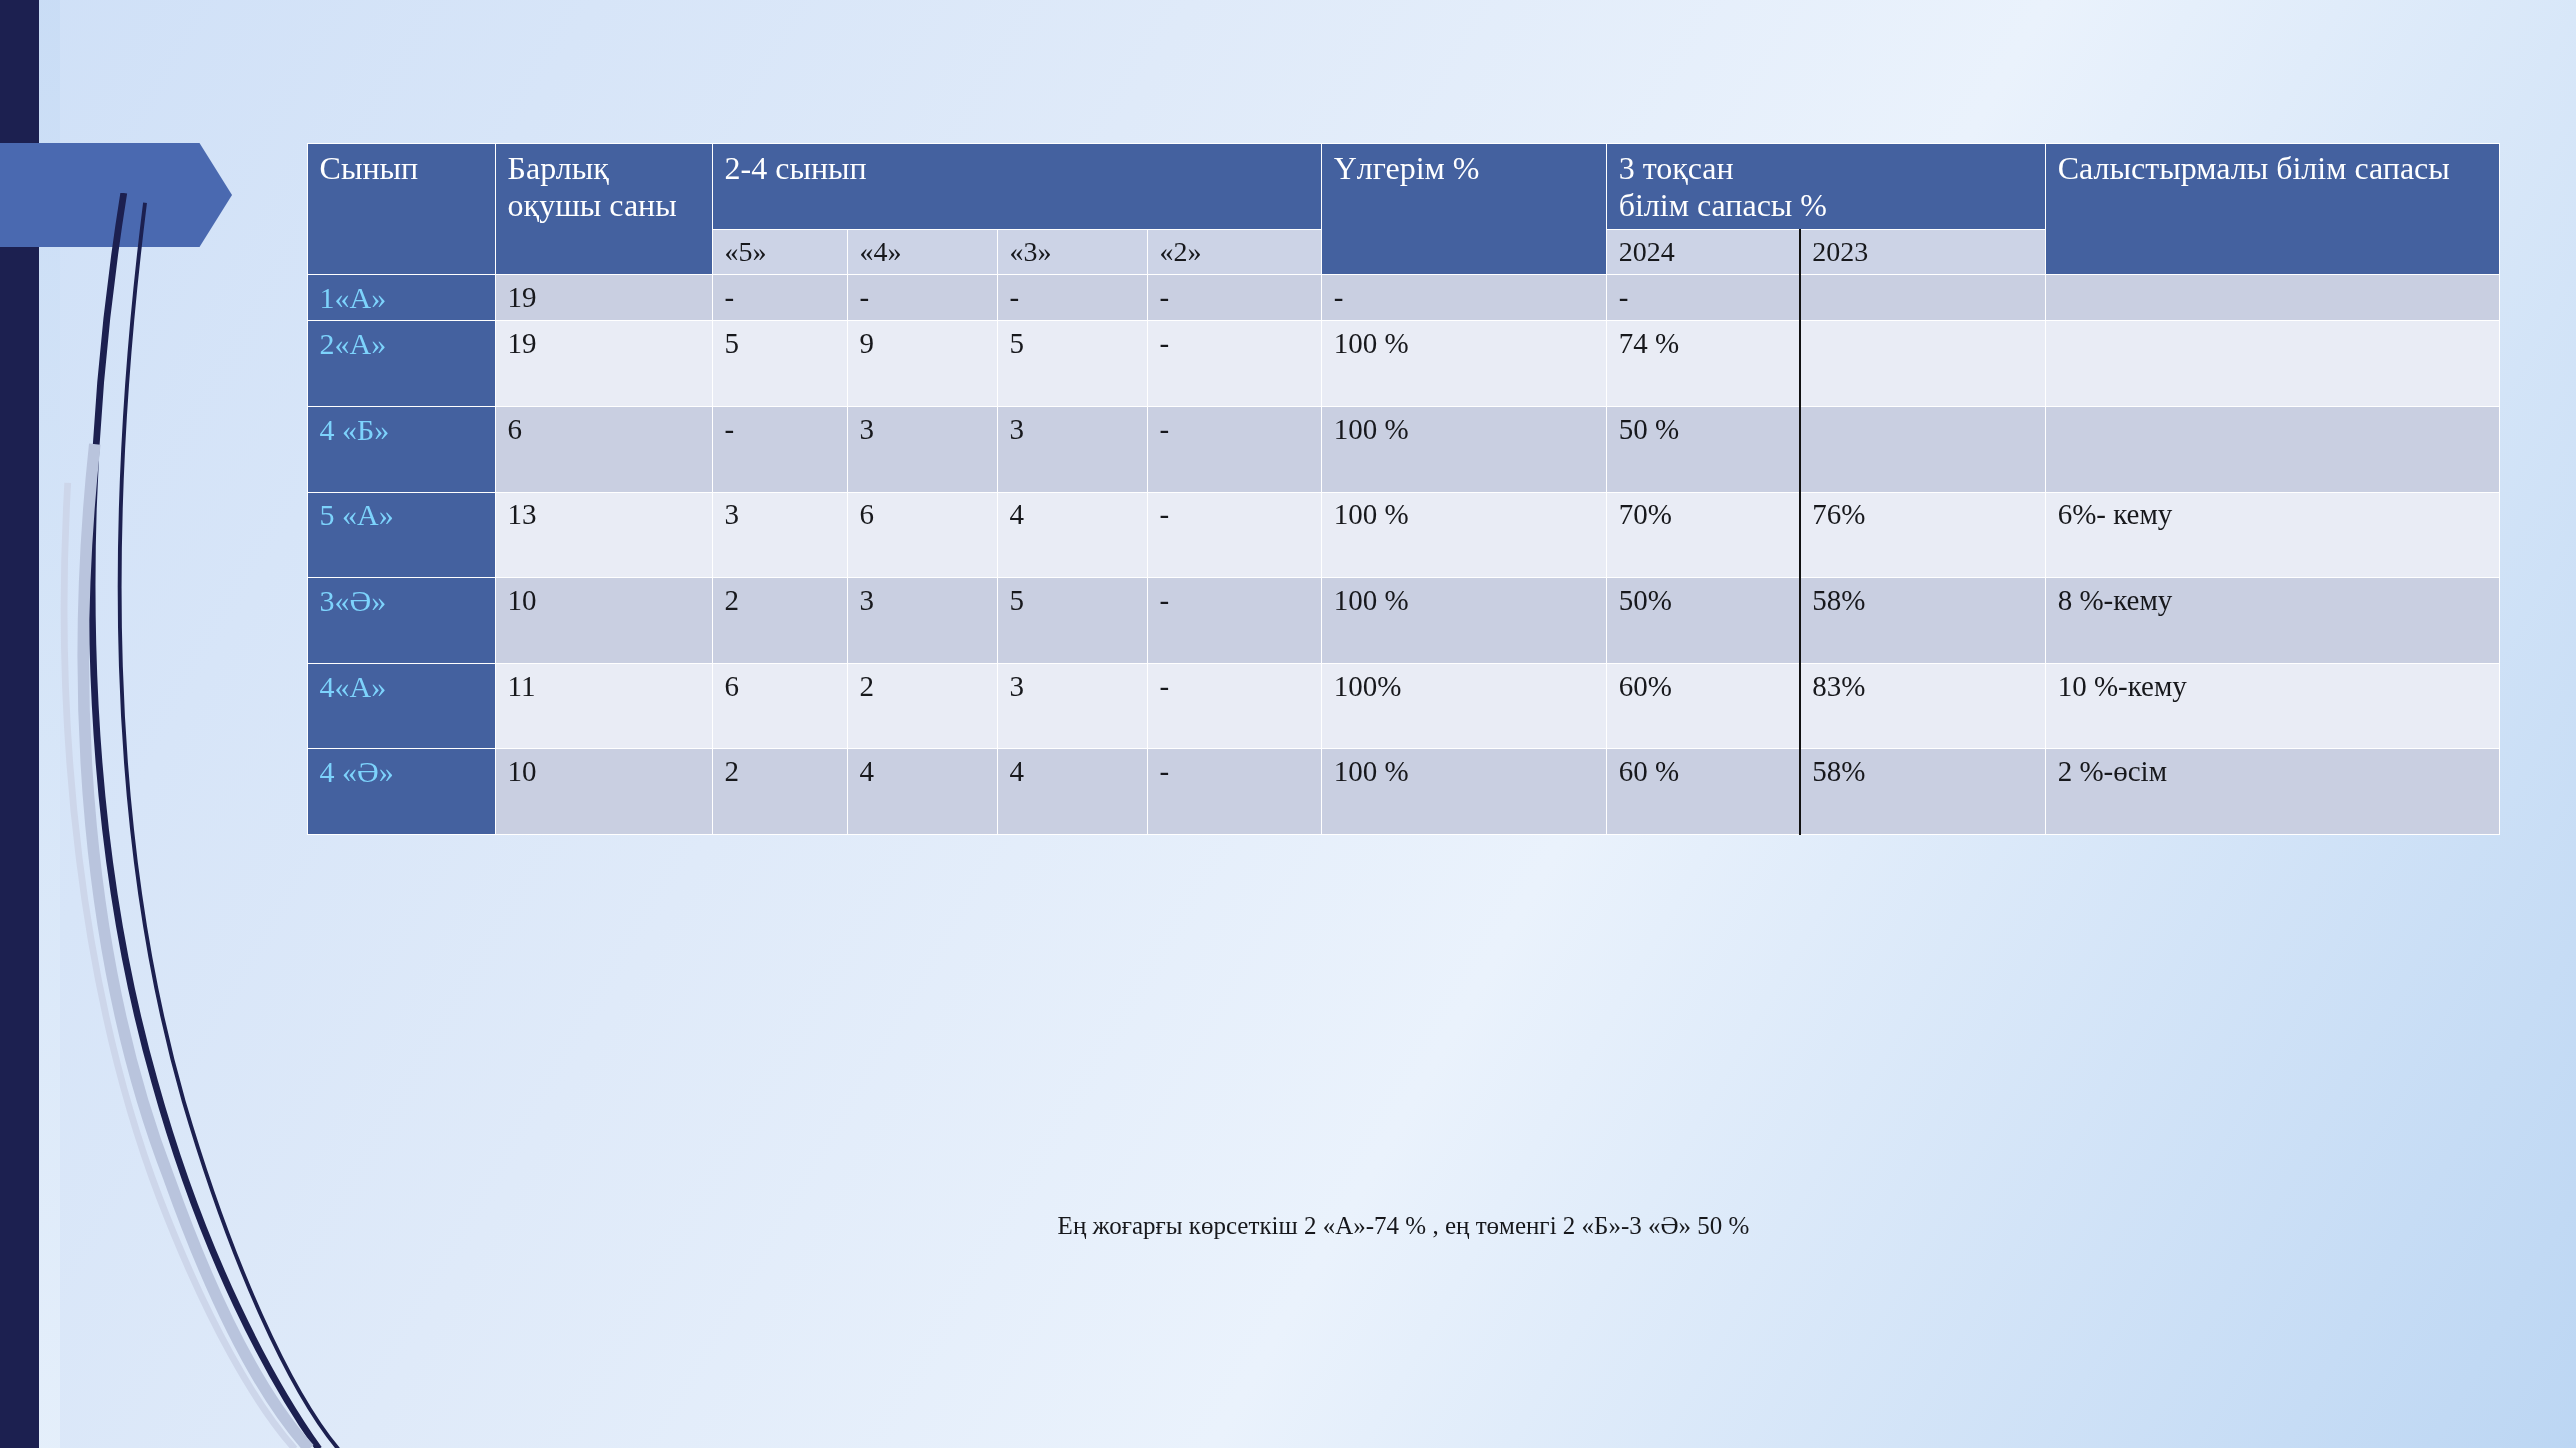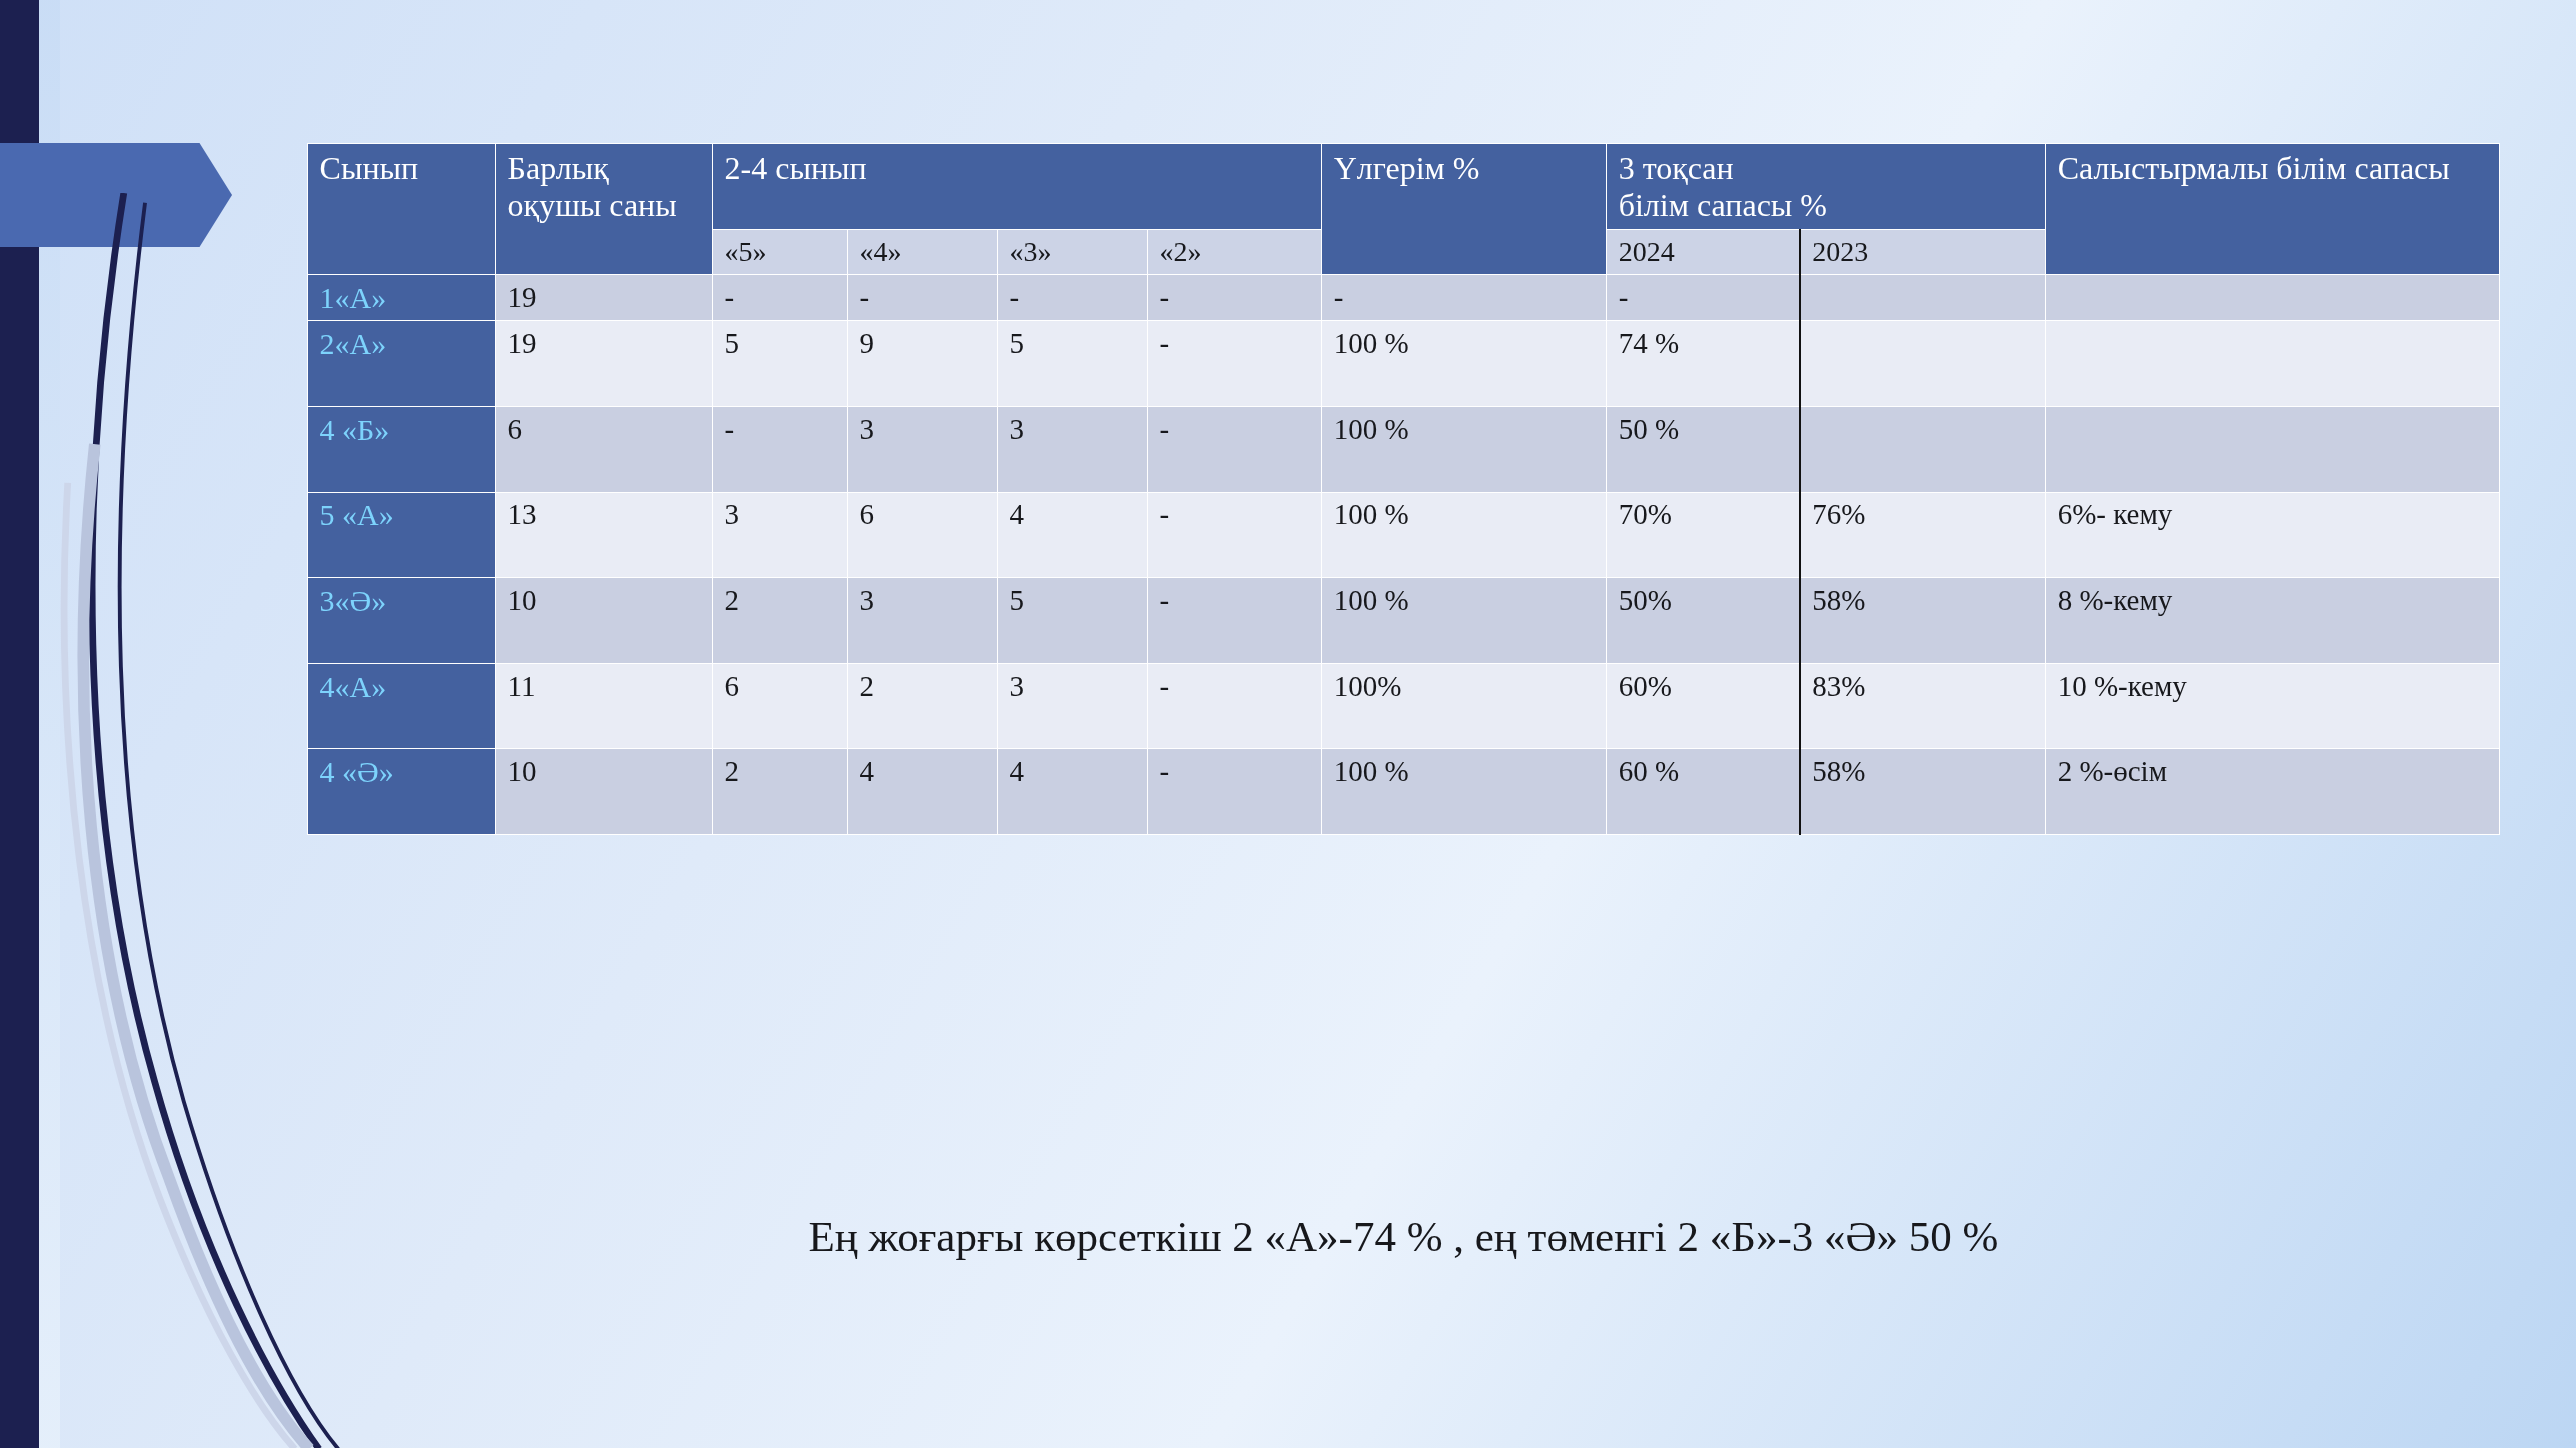--- a/index.html
+++ b/index.html
@@ -96,21 +96,21 @@
   .tall td { height: 73px; margin-left: 8px; }
 
   .sep-left { border-left: 2.9px solid #111 !important; }
 
   .caption {
     position: absolute;
     left: 307px;
     top: 1212px;
     width: 2193px;
     text-align: center;
-    font-size: 43px;
+    font-size: 25px;
     color: #17181c;
     font-family: "Liberation Serif", serif;
   }
 </style>
 </head>
 <body>
 
 <div class="left-band"></div>
 <div class="left-band-inner"></div>
 <div class="tab-shape"></div>

